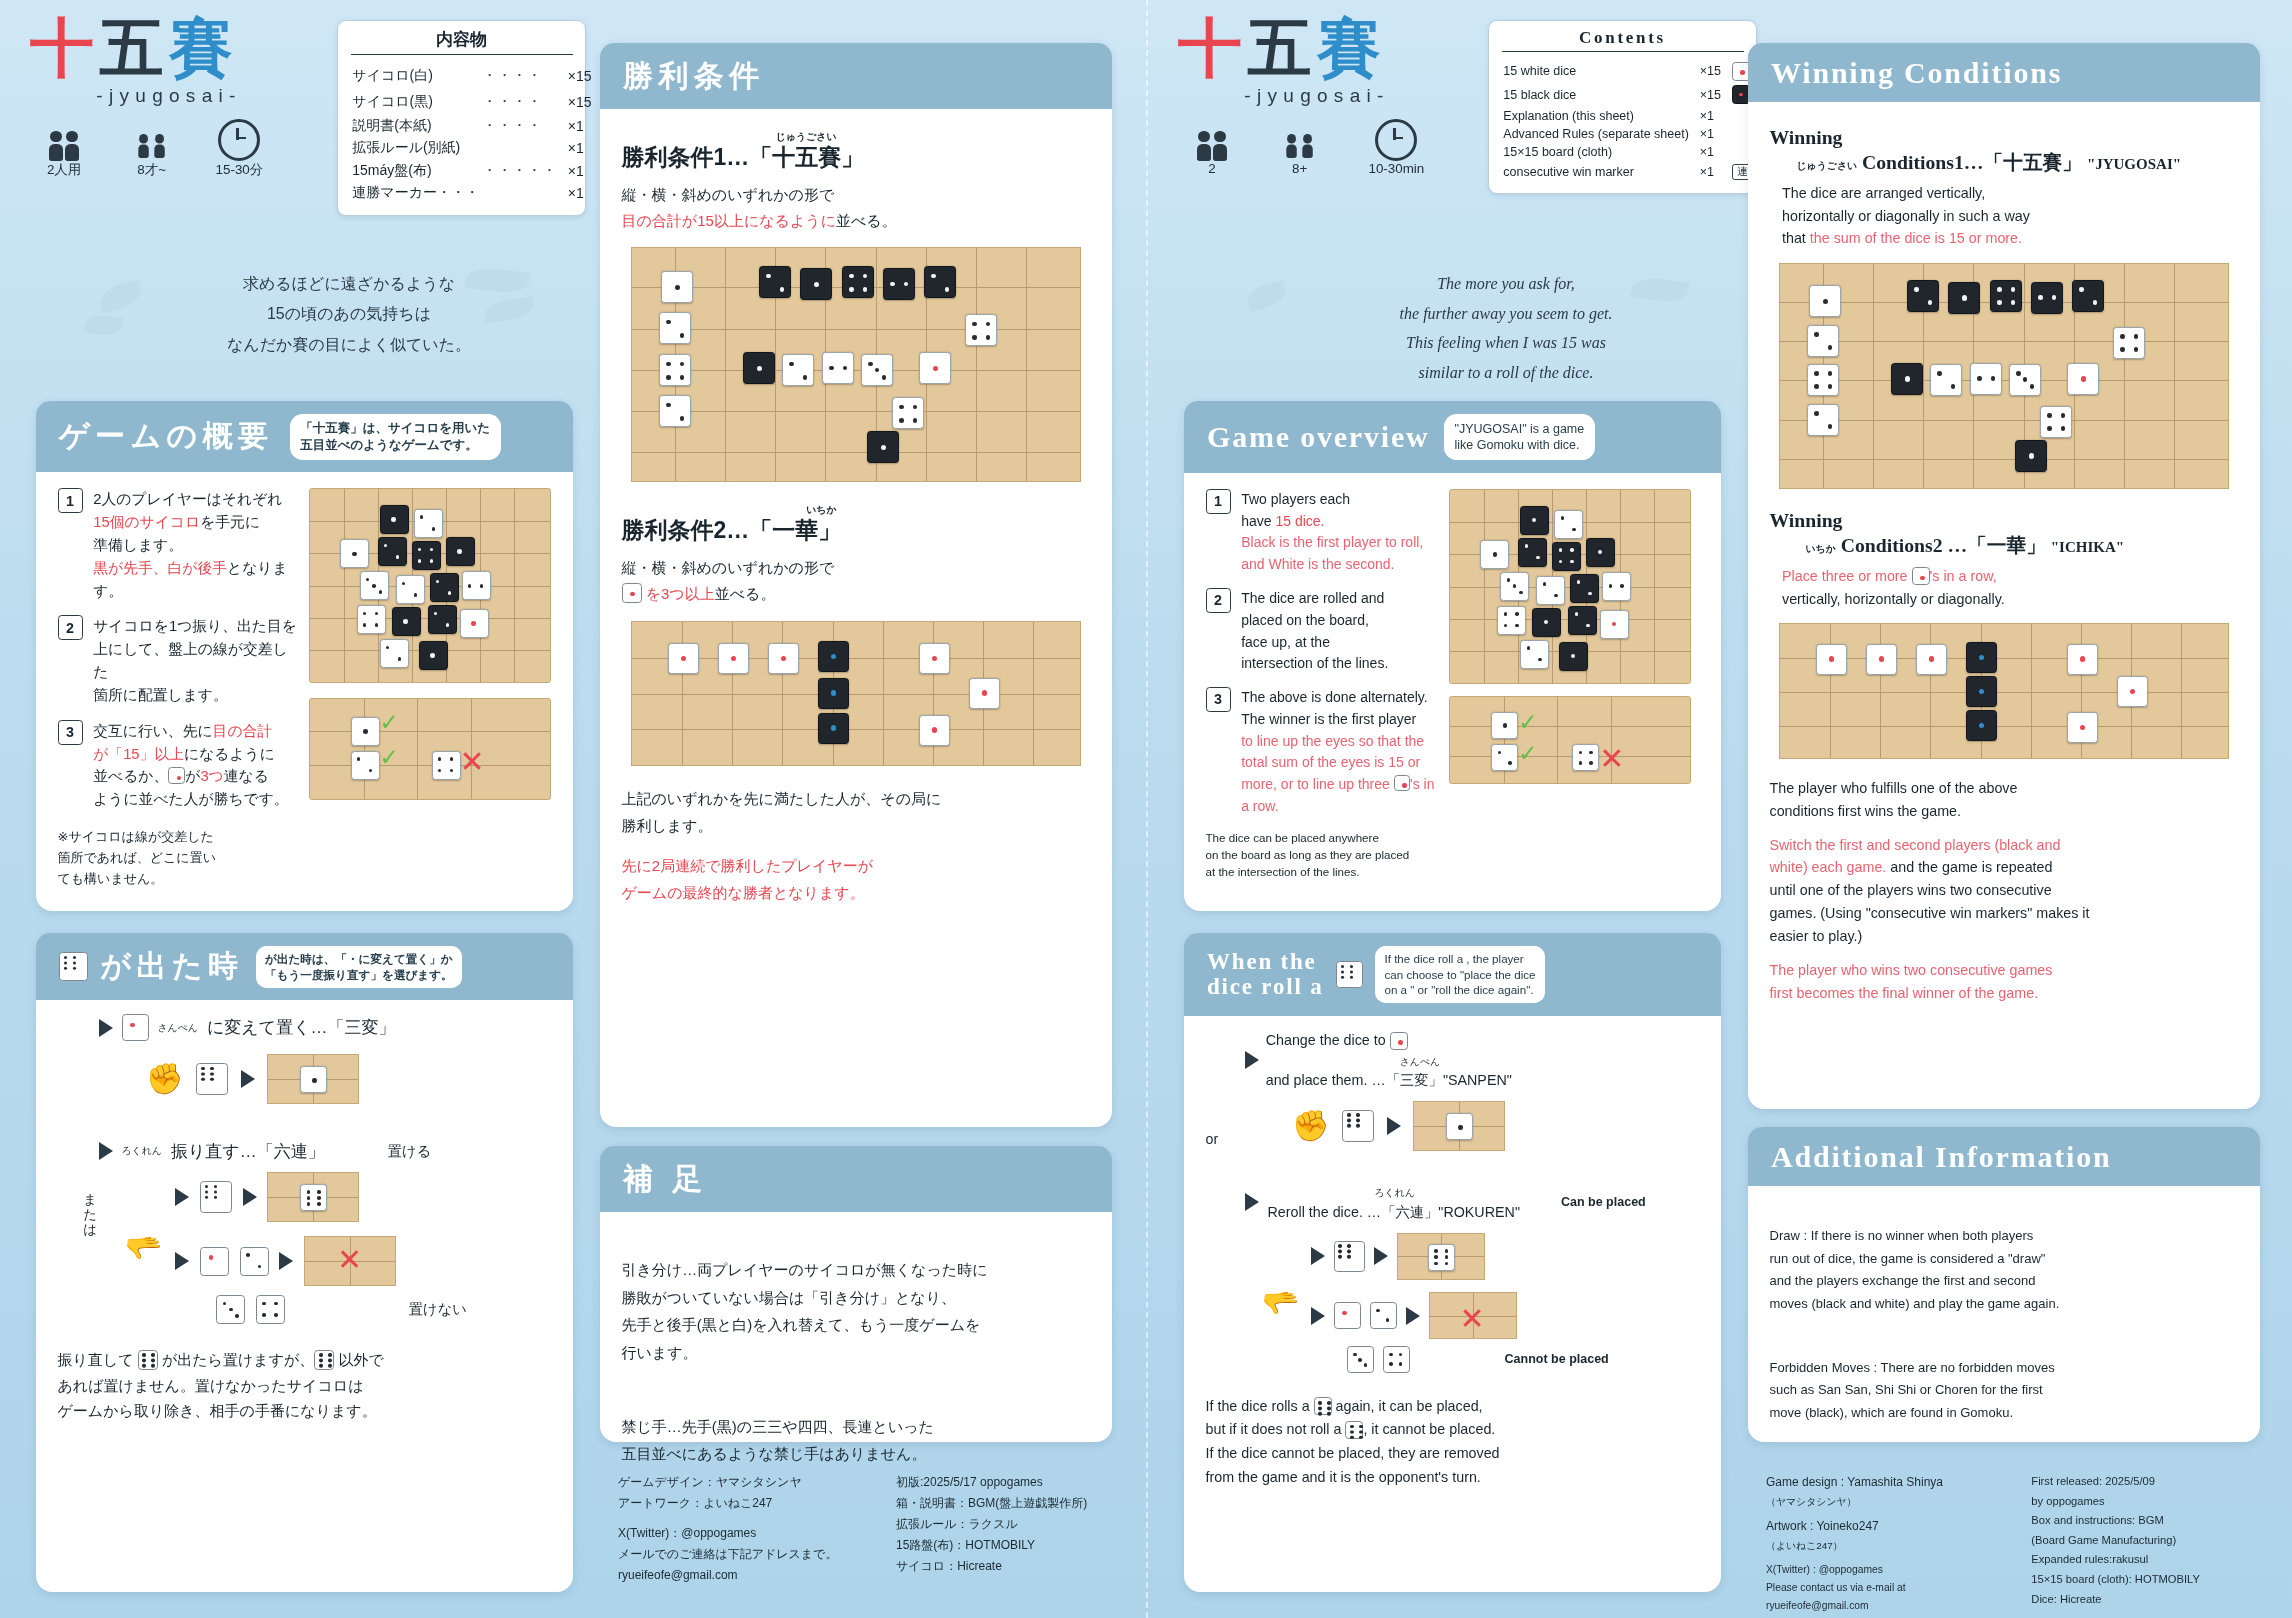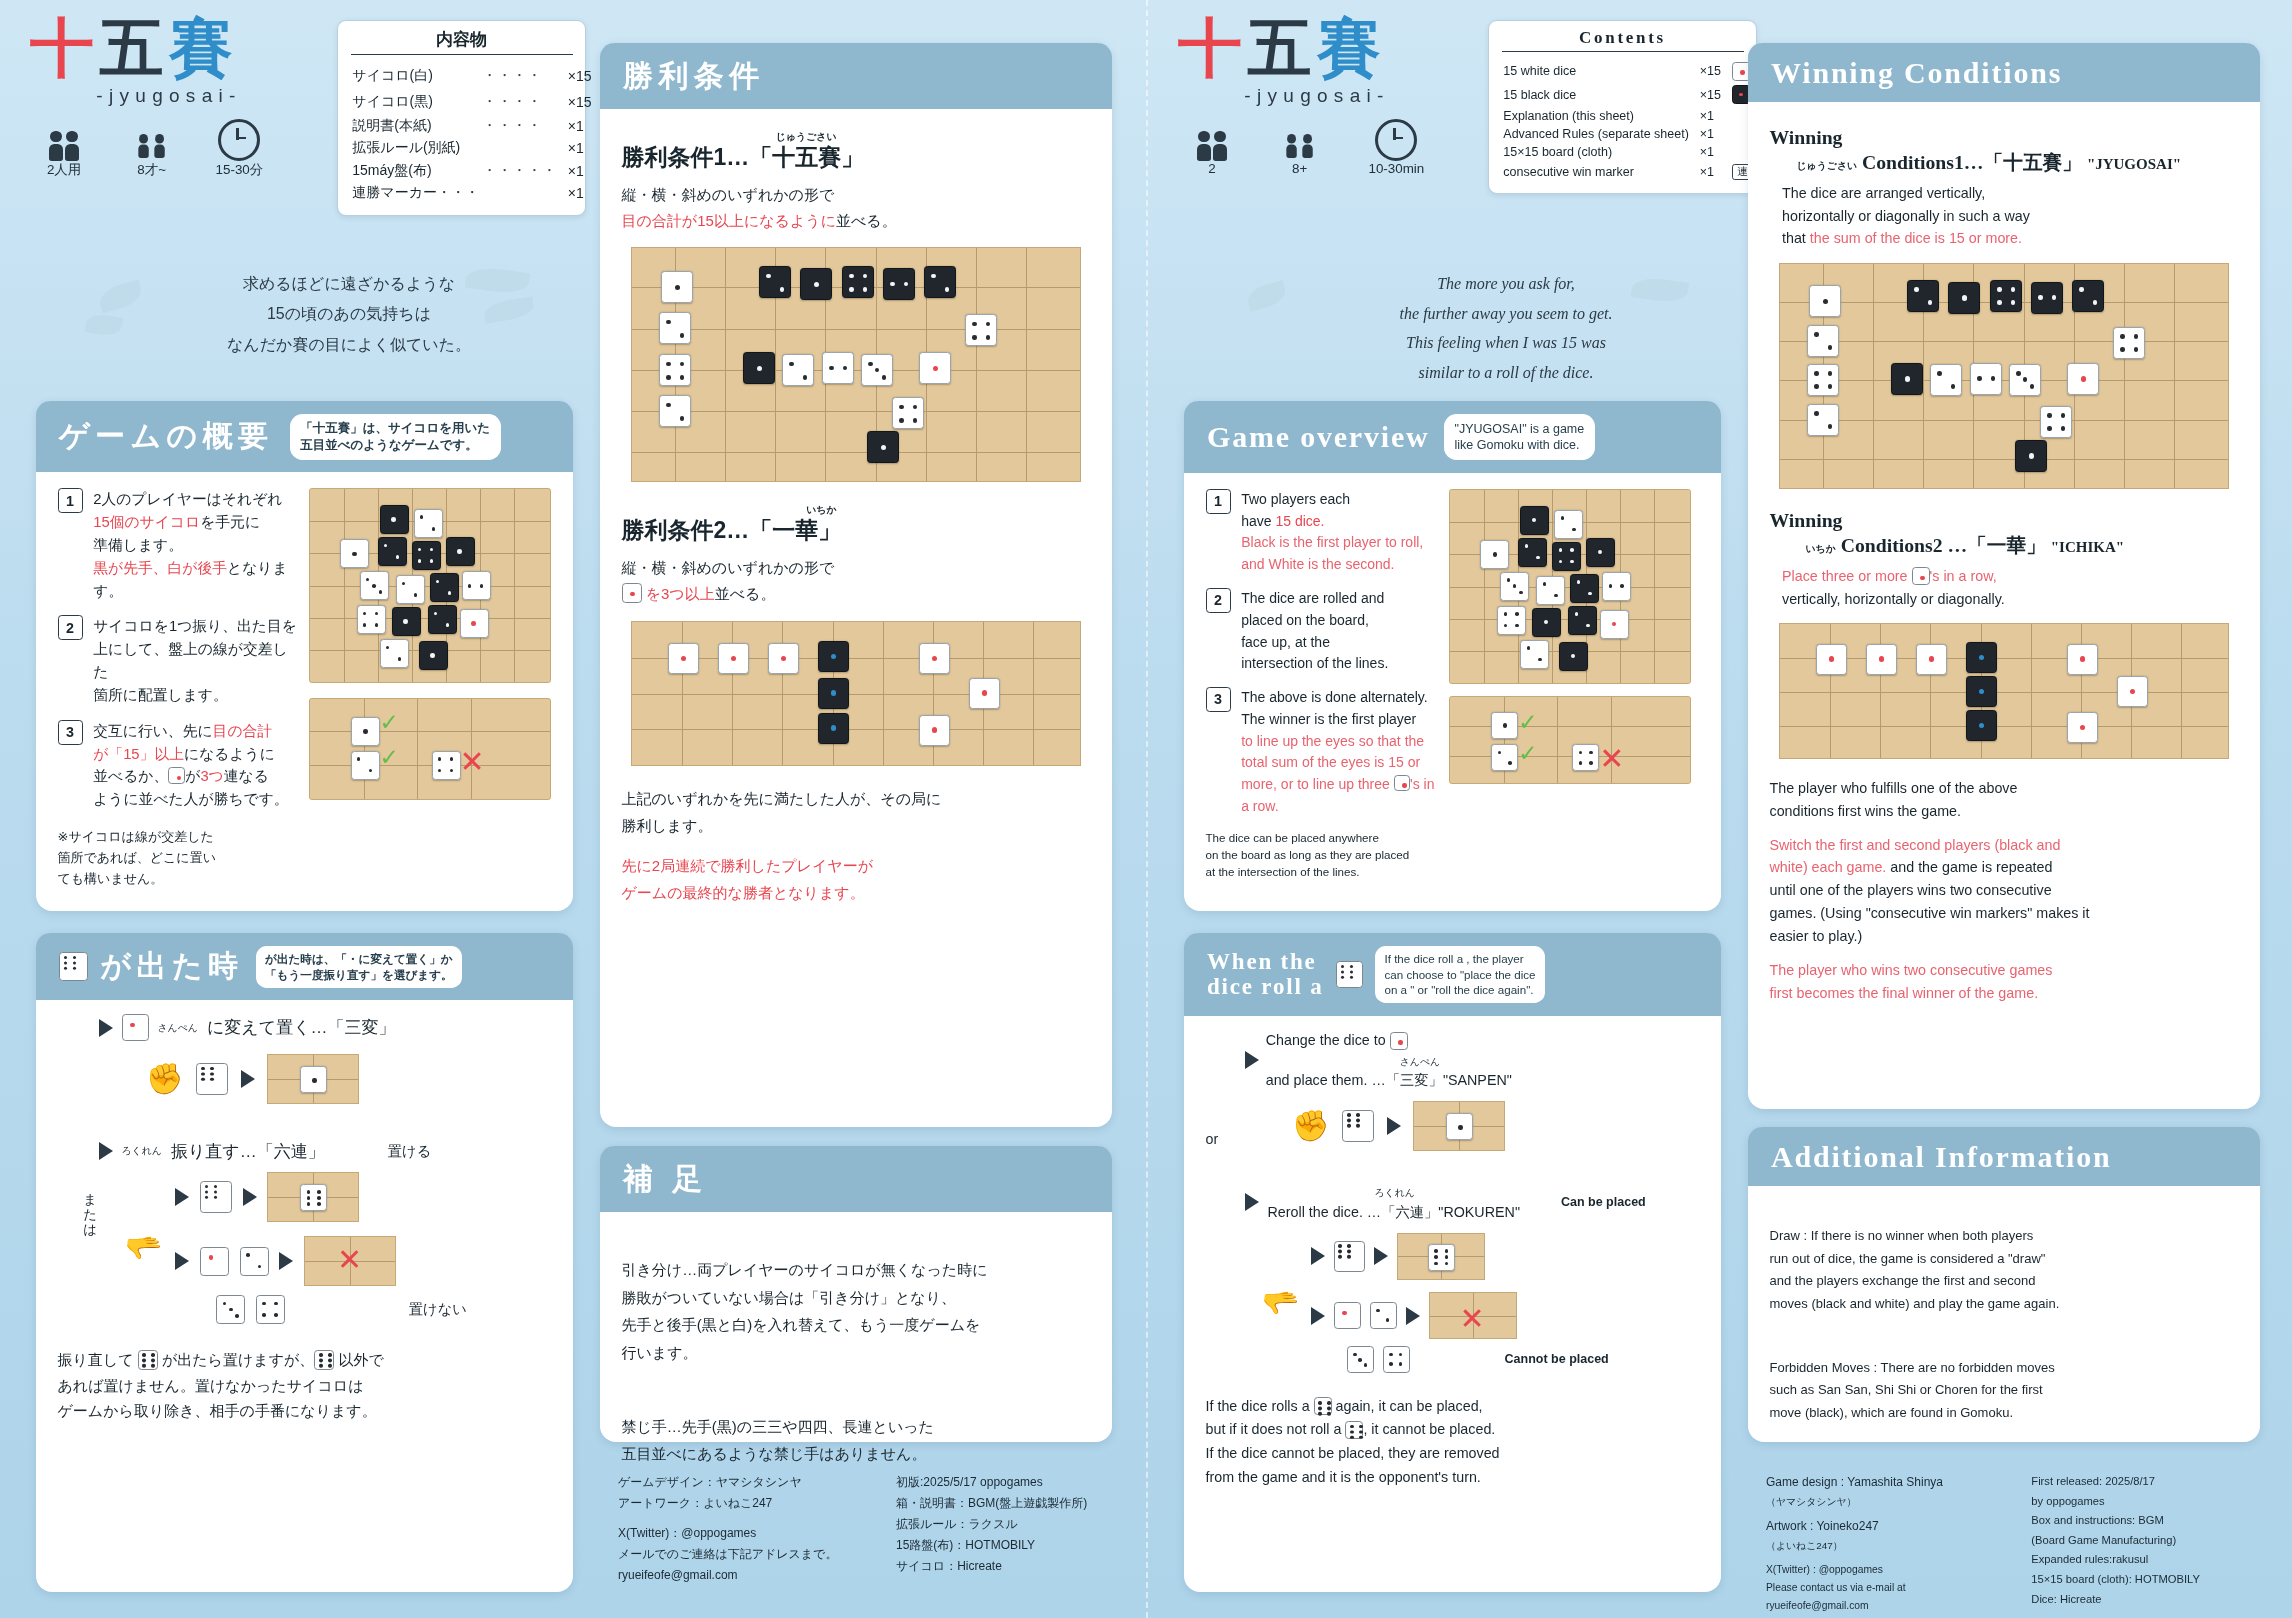--- a/index.html
+++ b/index.html
@@ -1166,21 +1166,21 @@
       <div style="font-size:9.9px">（ヤマシタシンヤ）</div>
       <div style="height:5.4px"></div>
       <div>Artwork : Yoineko247</div>
       <div style="font-size:9.9px">（よいねこ247）</div>
       <div style="height:7.2px"></div>
       <div style="font-size:10.3px">X(Twitter) : @oppogames</div>
       <div style="font-size:10.3px">Please contact us via e-mail at</div>
       <div style="font-size:10.3px">ryueifeofe@gmail.com</div>
     </div>
     <div class="footer" style="width:233px;font-size:11.2px">
-      <div>First released: 2025/8/17</div>
+      <div>First released: 2025/5/09</div>
       <div>by oppogames</div>
       <div>Box and instructions: BGM</div>
       <div>(Board Game Manufacturing)</div>
       <div>Expanded rules:rakusul</div>
       <div>15×15 board (cloth): HOTMOBILY</div>
       <div>Dice: Hicreate</div>
     </div>
   </div>
 
  </div>

